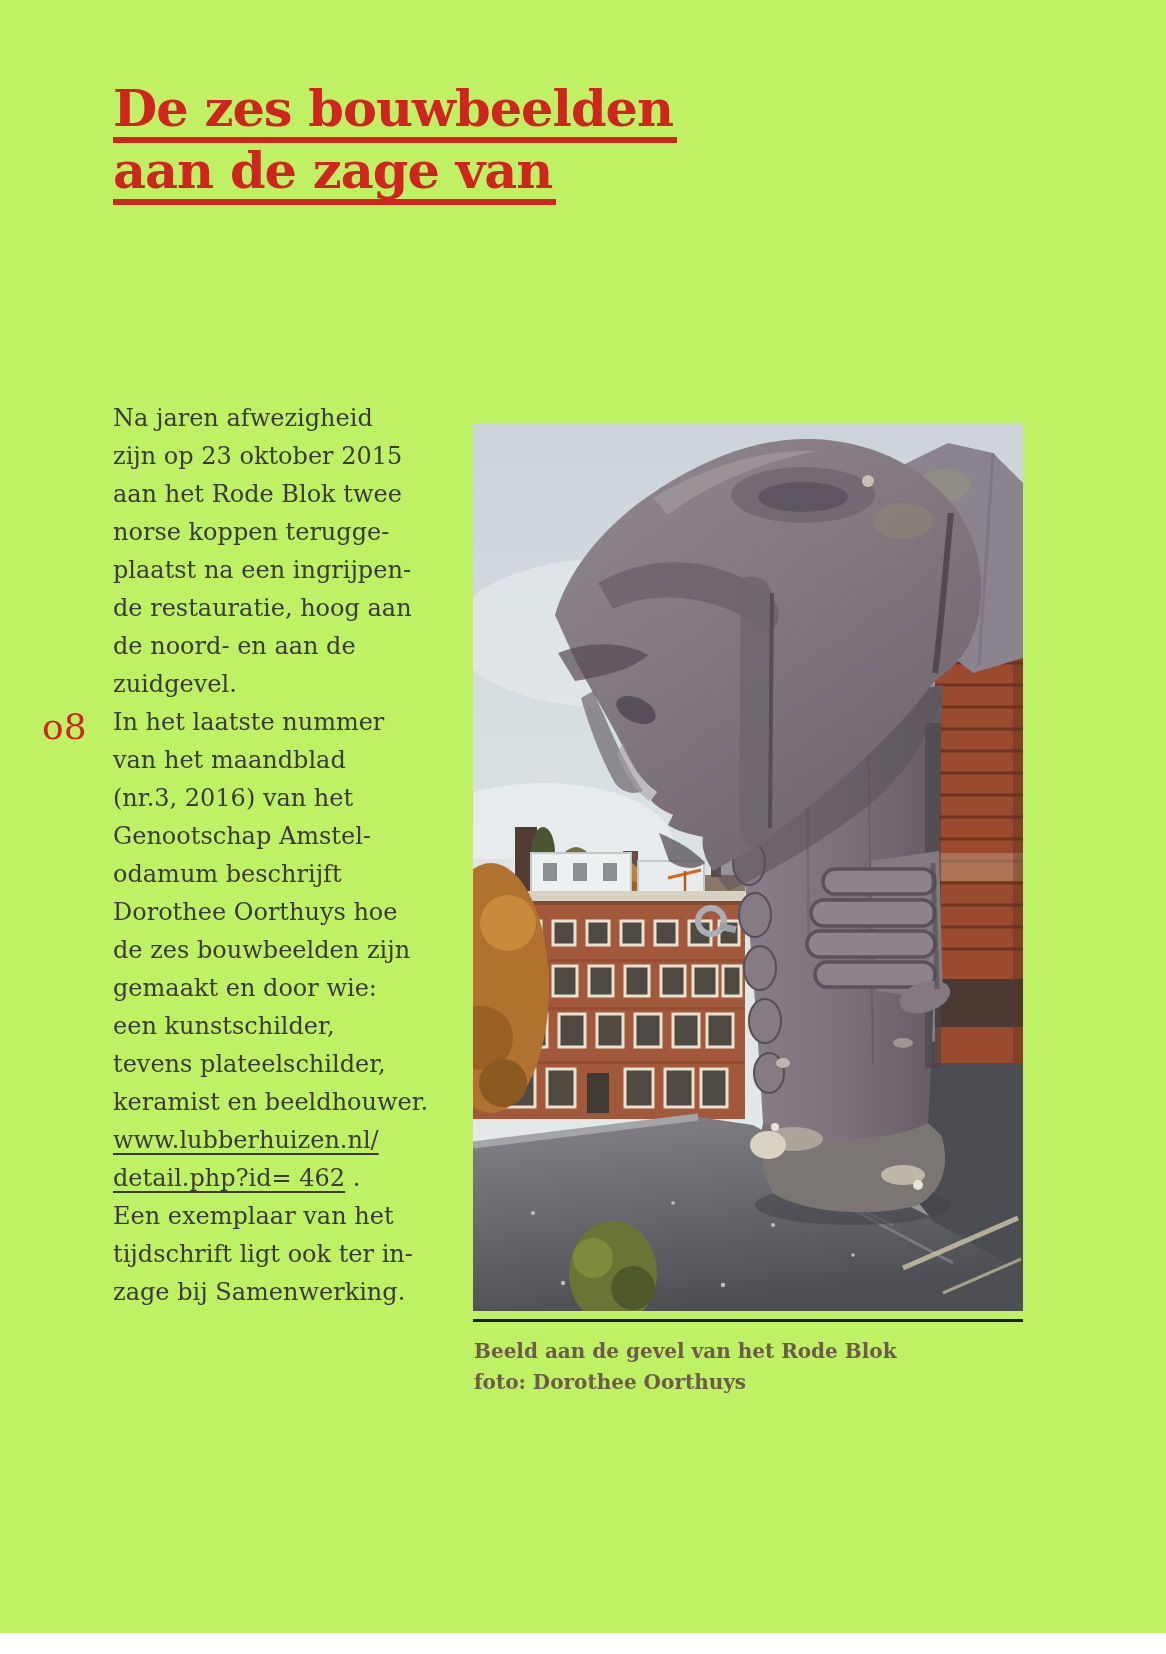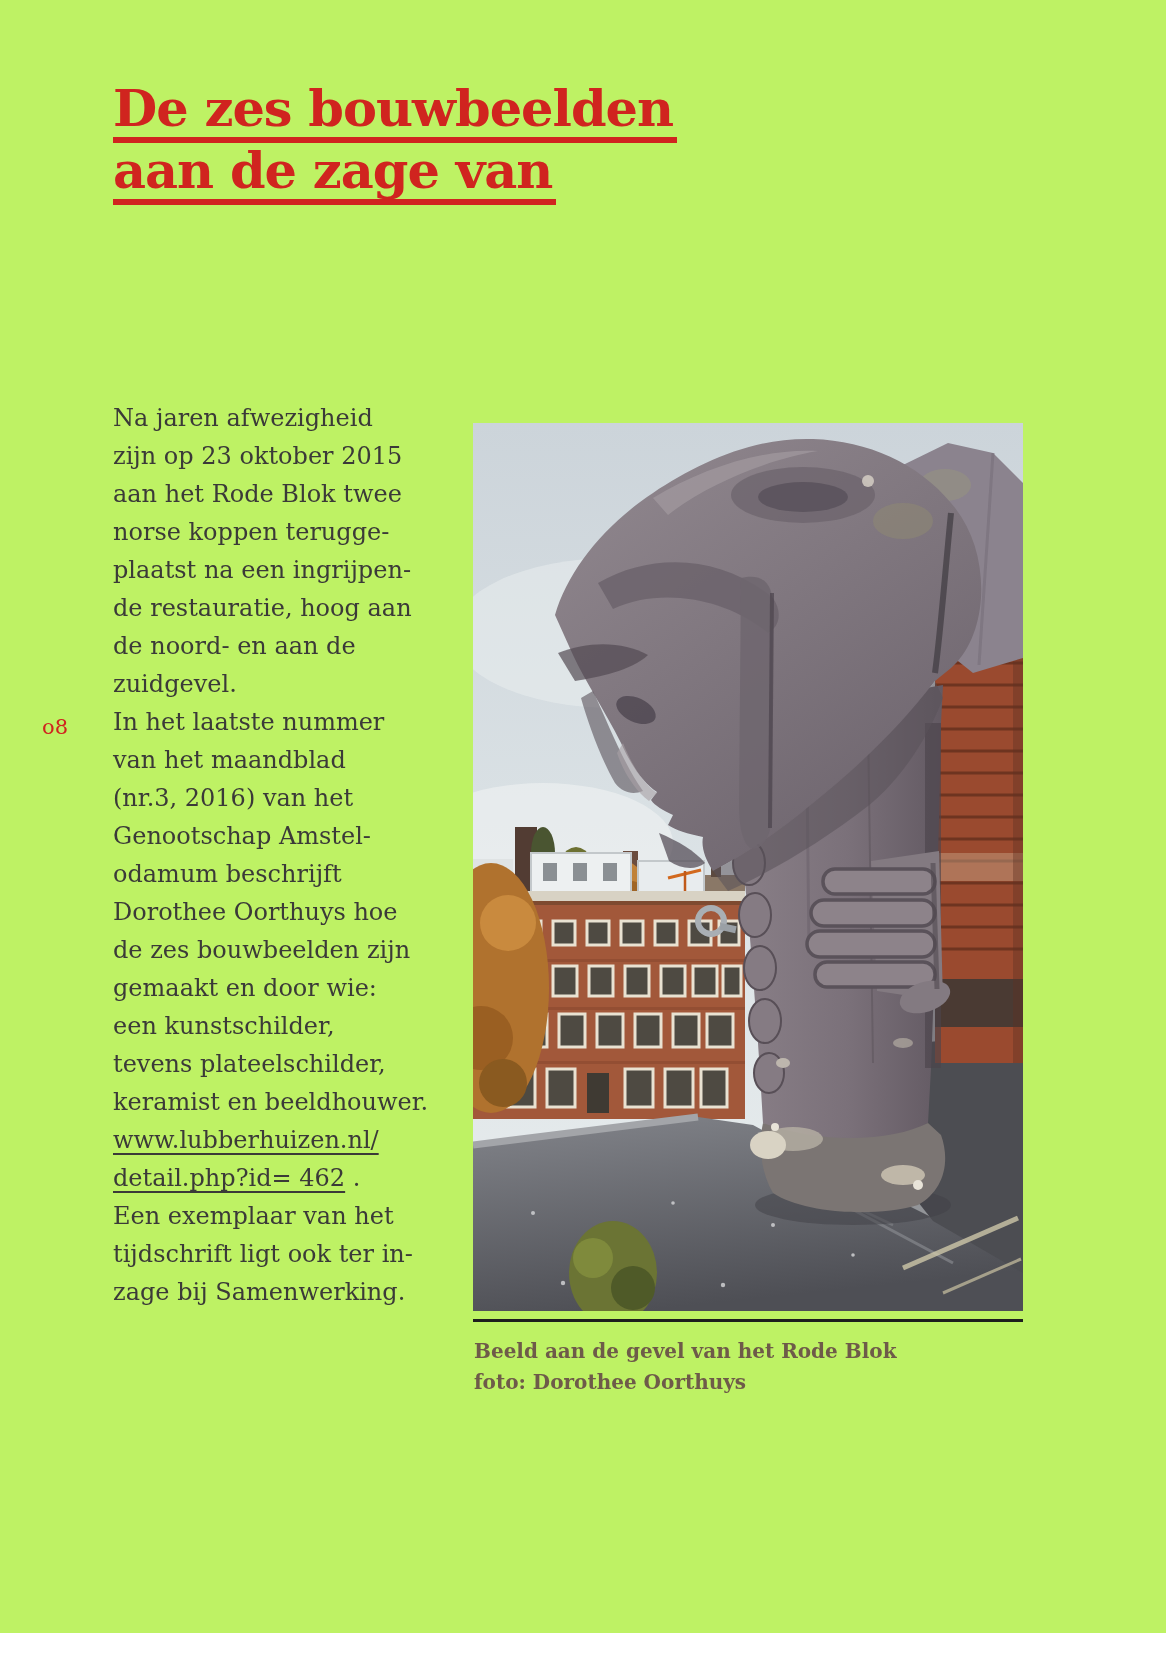--- a/index.html
+++ b/index.html
@@ -10,21 +10,21 @@
   
   .heading{position:absolute;left:113px;top:82px;}
   .heading-line{
     display:table;font-size:51px;line-height:52px;font-weight:bold;
     color:#d0241f;letter-spacing:-1px;
     padding:0 4px 3px 0;border-bottom:6px solid #d0241f;margin:0 0 1px 0;
     white-space:pre;
   }
   
   .pagenum{
-    position:absolute;left:42px;top:708px;font-size:21px;line-height:38px;
+    position:absolute;left:42px;top:708px;font-size:36px;line-height:38px;
     color:#d0241f;
   }
   
   .bodytext{
     position:absolute;left:113px;top:399px;
     font-size:24px;line-height:38px;color:#3b3a38;
     white-space:pre;
   }
   .bodytext .link{
     text-decoration:underline;

